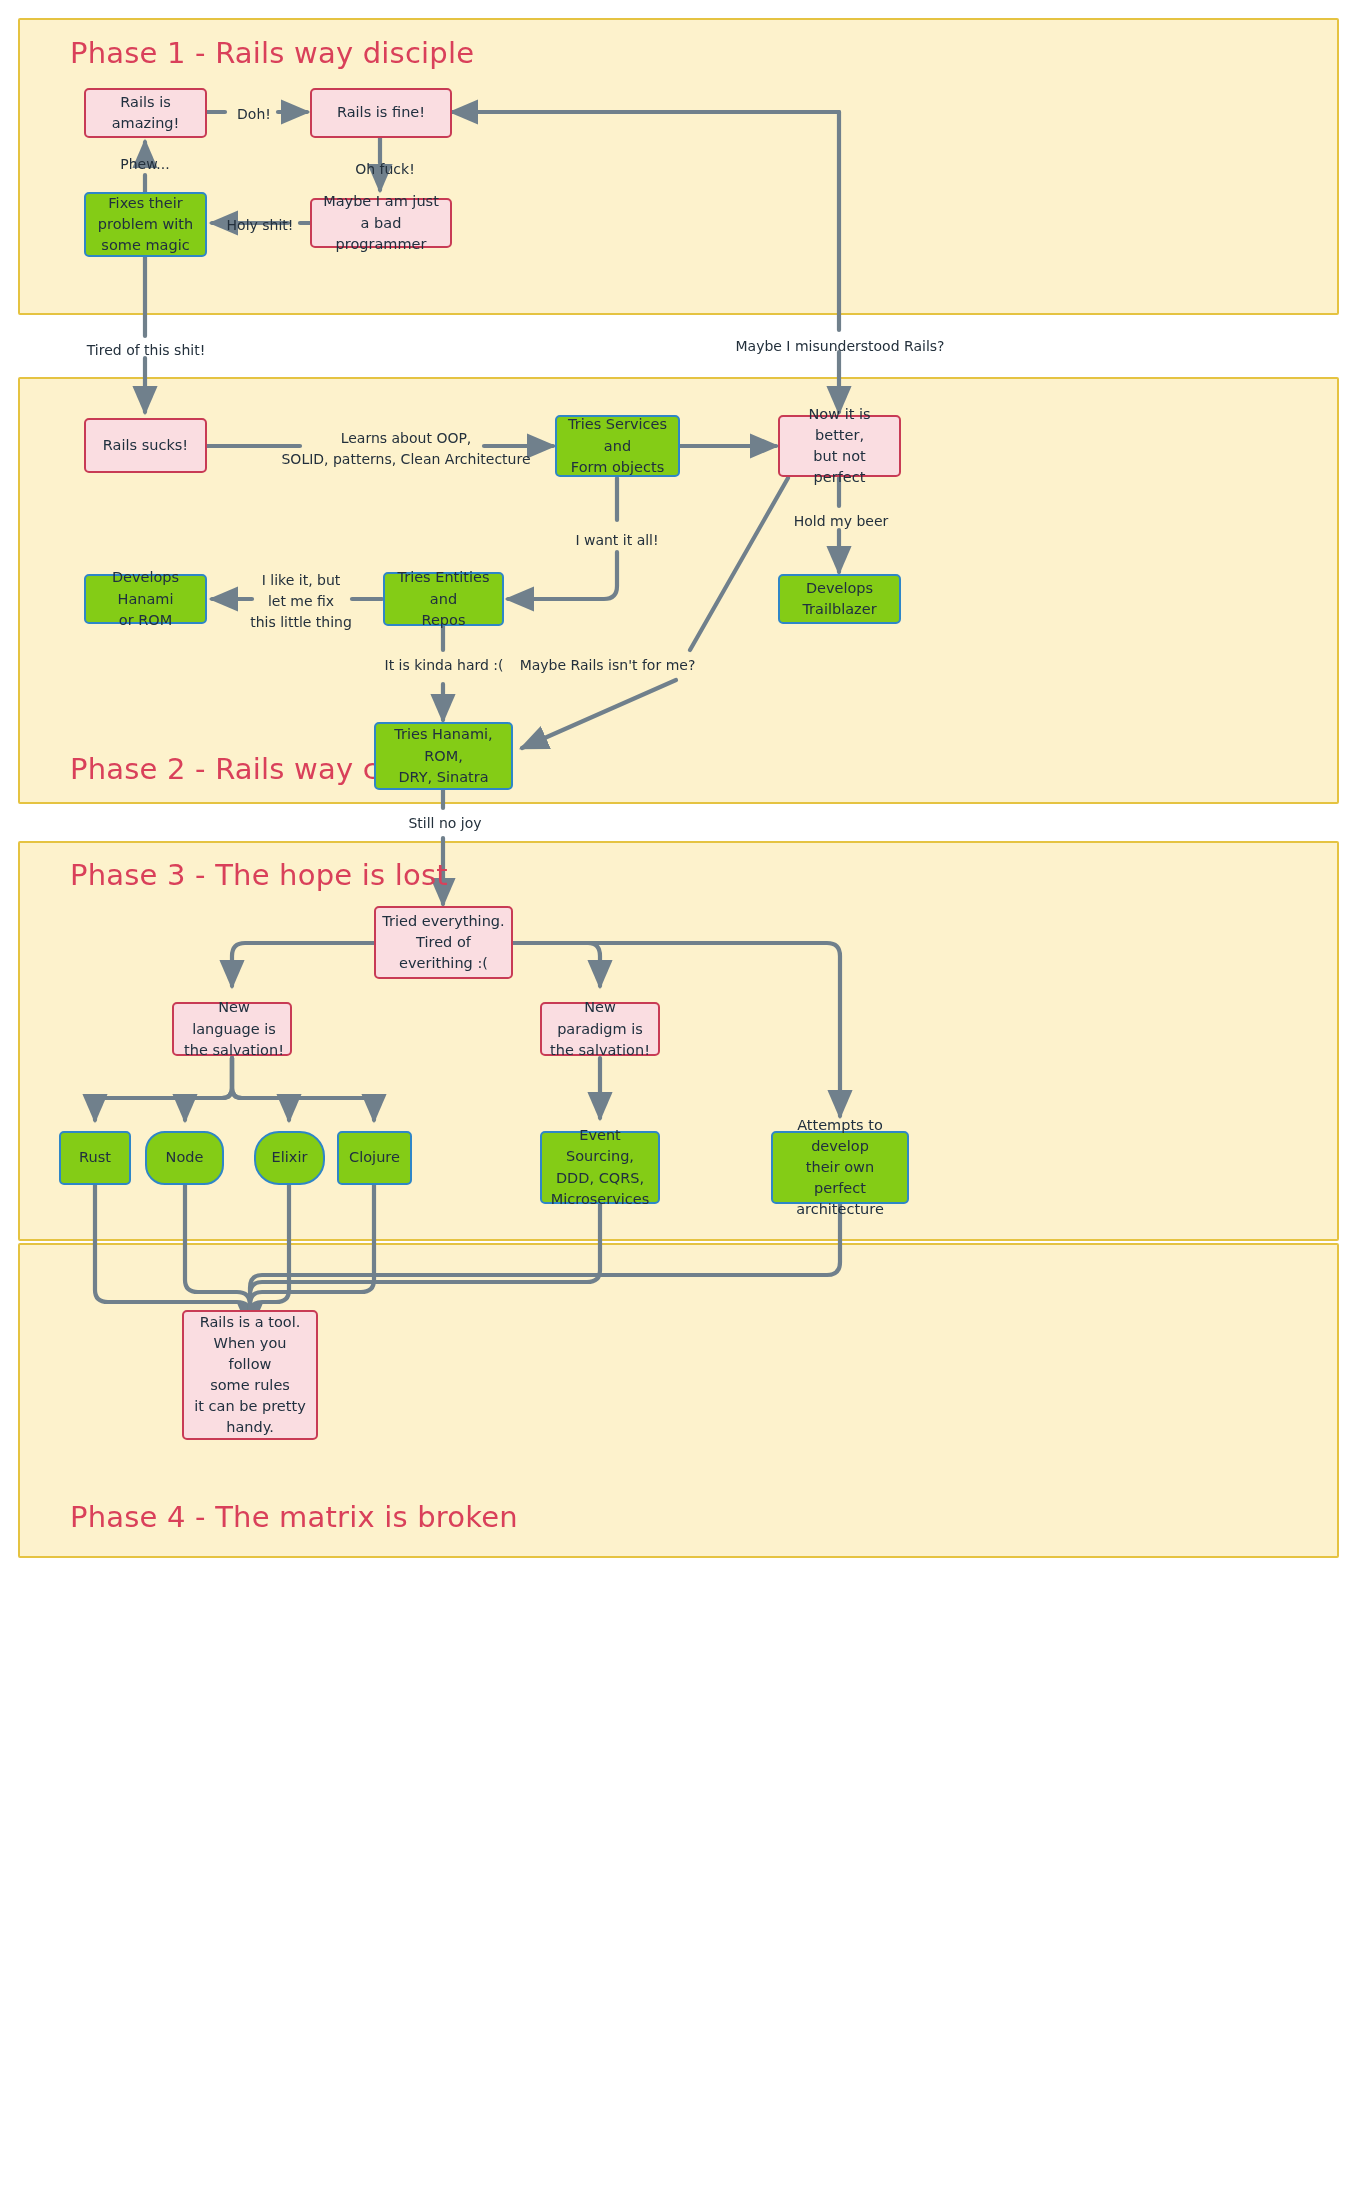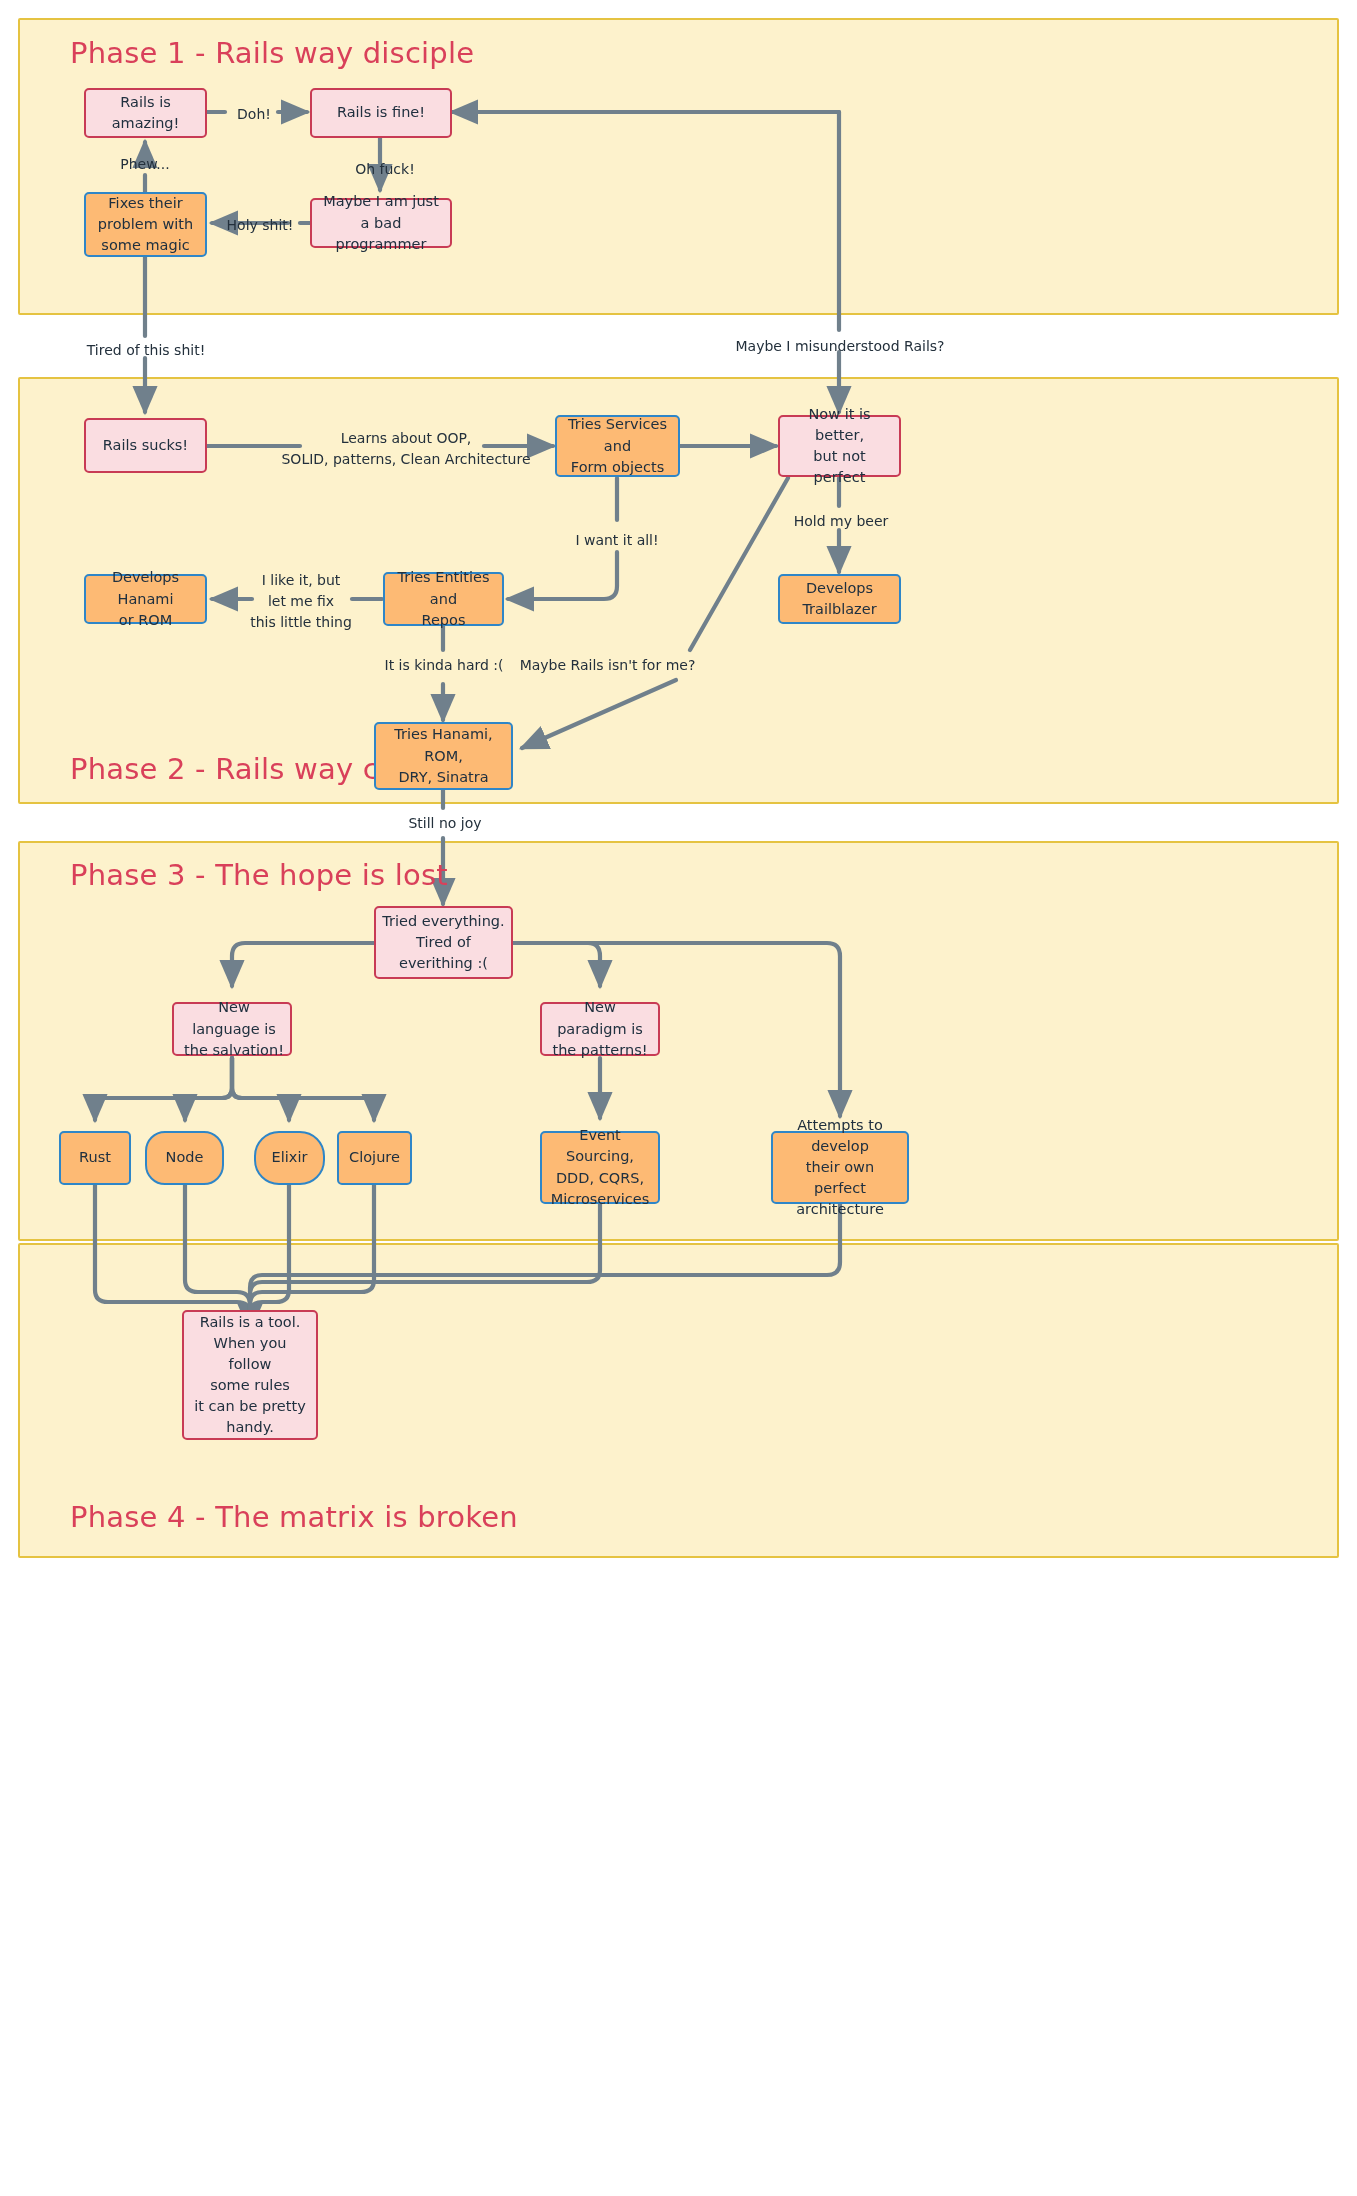--- a/index.html
+++ b/index.html
@@ -48,21 +48,21 @@
     line-height: 1.45;
     color: #20303f;
     padding: 4px 6px;
     white-space: pre-line;
   }
   .node.pink {
     background: #fadde1;
     border: 2px solid #c83b55;
   }
   .node.blue {
-    background: #fdba74;
+    background: #84cc16;
     border: 2px solid #2e86c8;
   }
   .edge-label {
     position: absolute;
     font-size: 14px;
     line-height: 1.5;
     color: #23303c;
     text-align: center;
     white-space: pre-line;
     background: transparent;
@@ -169,21 +169,21 @@
   <div class="node blue" style="left:383px; top:572px; width:121px; height:54px;">Tries Entities and
 Repos</div>
   <div class="node blue" style="left:374px; top:722px; width:139px; height:68px;">Tries Hanami, ROM,
 DRY, Sinatra</div>
 
   <div class="node pink" style="left:374px; top:906px; width:139px; height:73px;">Tried everything.
 Tired of everithing :(</div>
   <div class="node pink" style="left:172px; top:1002px; width:120px; height:54px;padding-left:10px;">New language is
 the salvation!</div>
   <div class="node pink" style="left:540px; top:1002px; width:120px; height:54px;">New paradigm is
-the patterns!</div>
+the salvation!</div>
   <div class="node blue" style="left:59px; top:1131px; width:72px; height:54px;">Rust</div>
   <div class="node blue" style="left:145px; top:1131px; width:79px; height:54px;border-radius:20px;">Node</div>
   <div class="node blue" style="left:254px; top:1131px; width:71px; height:54px;border-radius:25px;">Elixir</div>
   <div class="node blue" style="left:337px; top:1131px; width:75px; height:54px;">Clojure</div>
   <div class="node blue" style="left:540px; top:1131px; width:120px; height:73px;">Event Sourcing,
 DDD, CQRS,
 Microservices</div>
   <div class="node blue" style="left:771px; top:1131px; width:138px; height:73px;">Attempts to develop
 their own perfect
 architecture</div>

